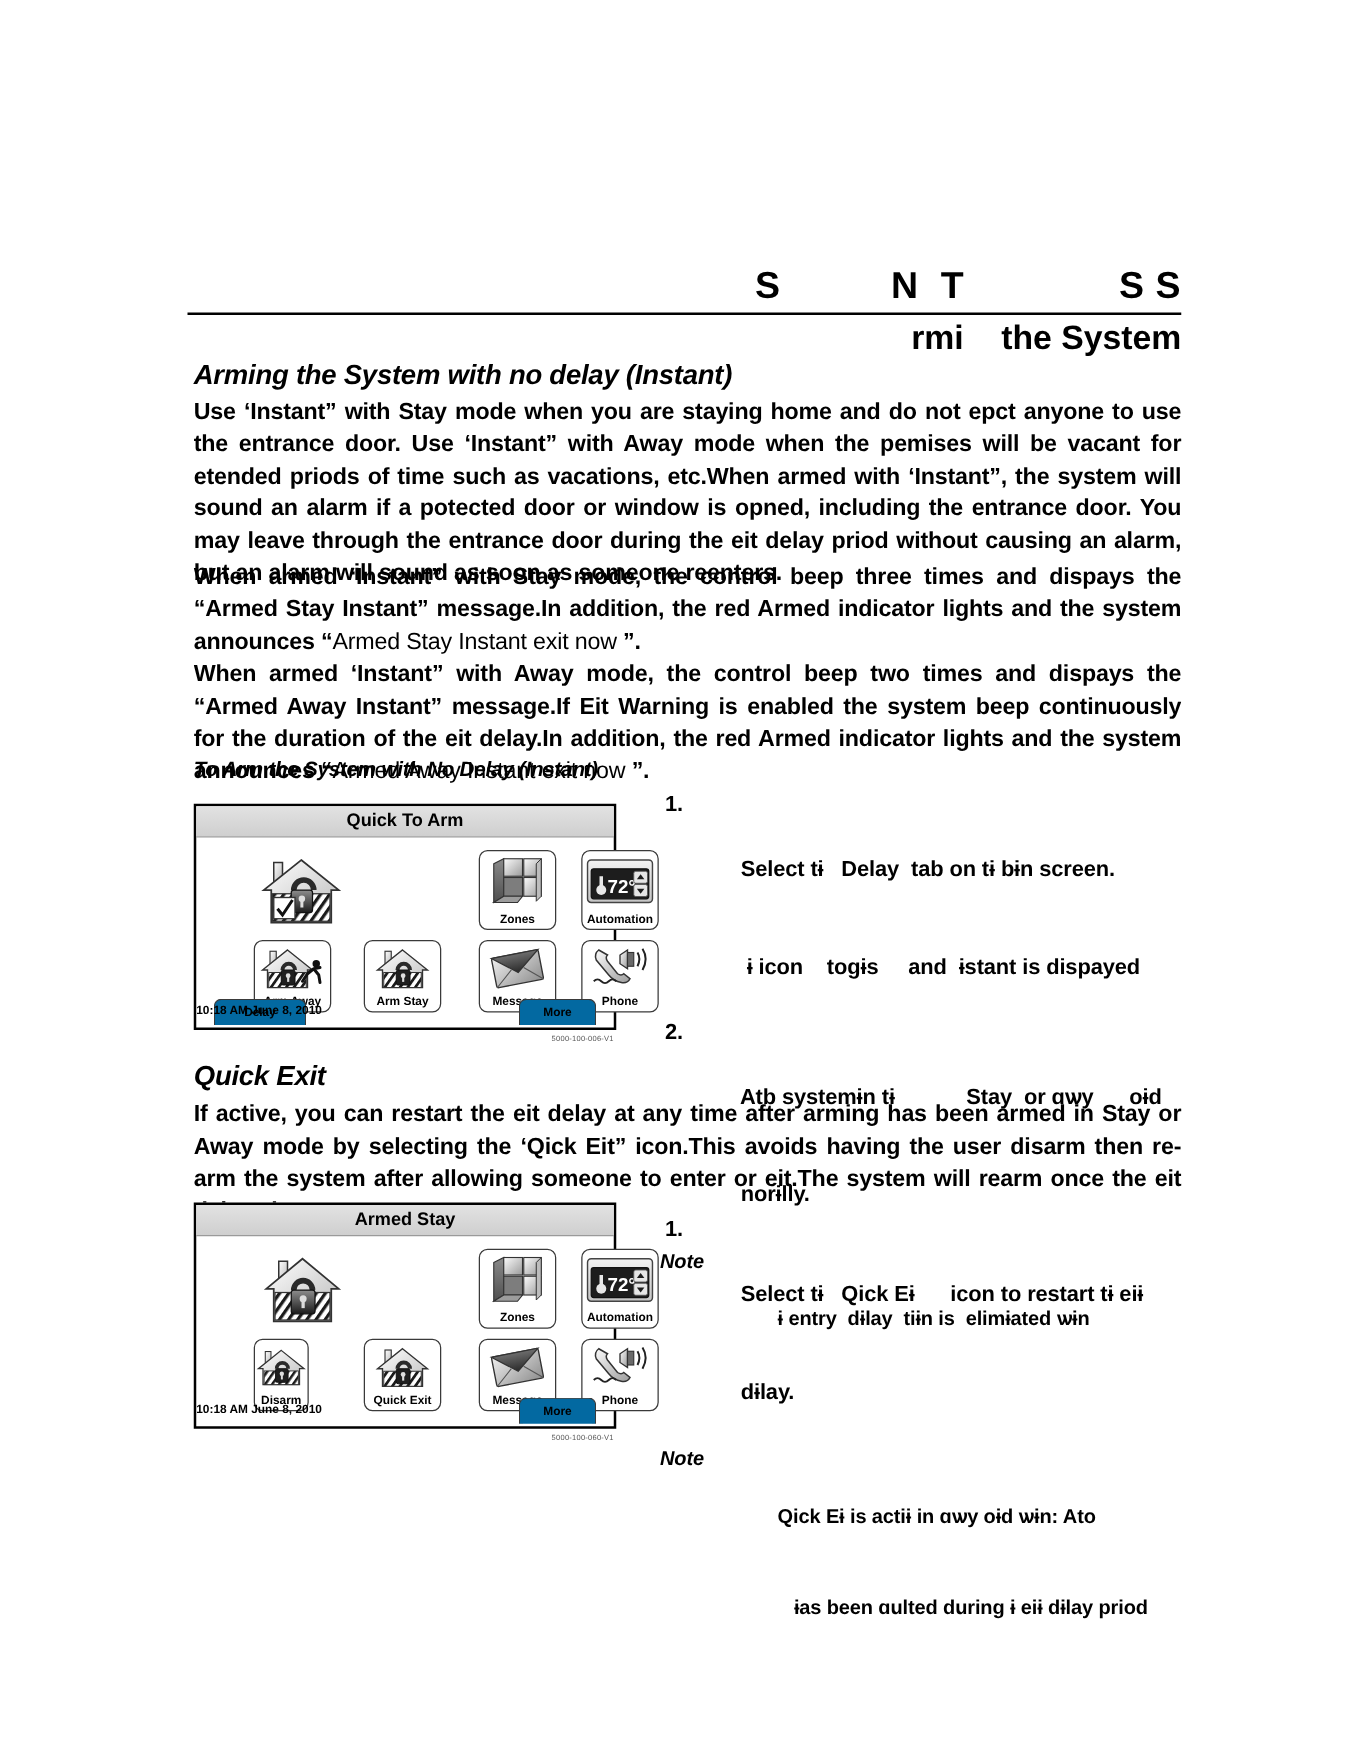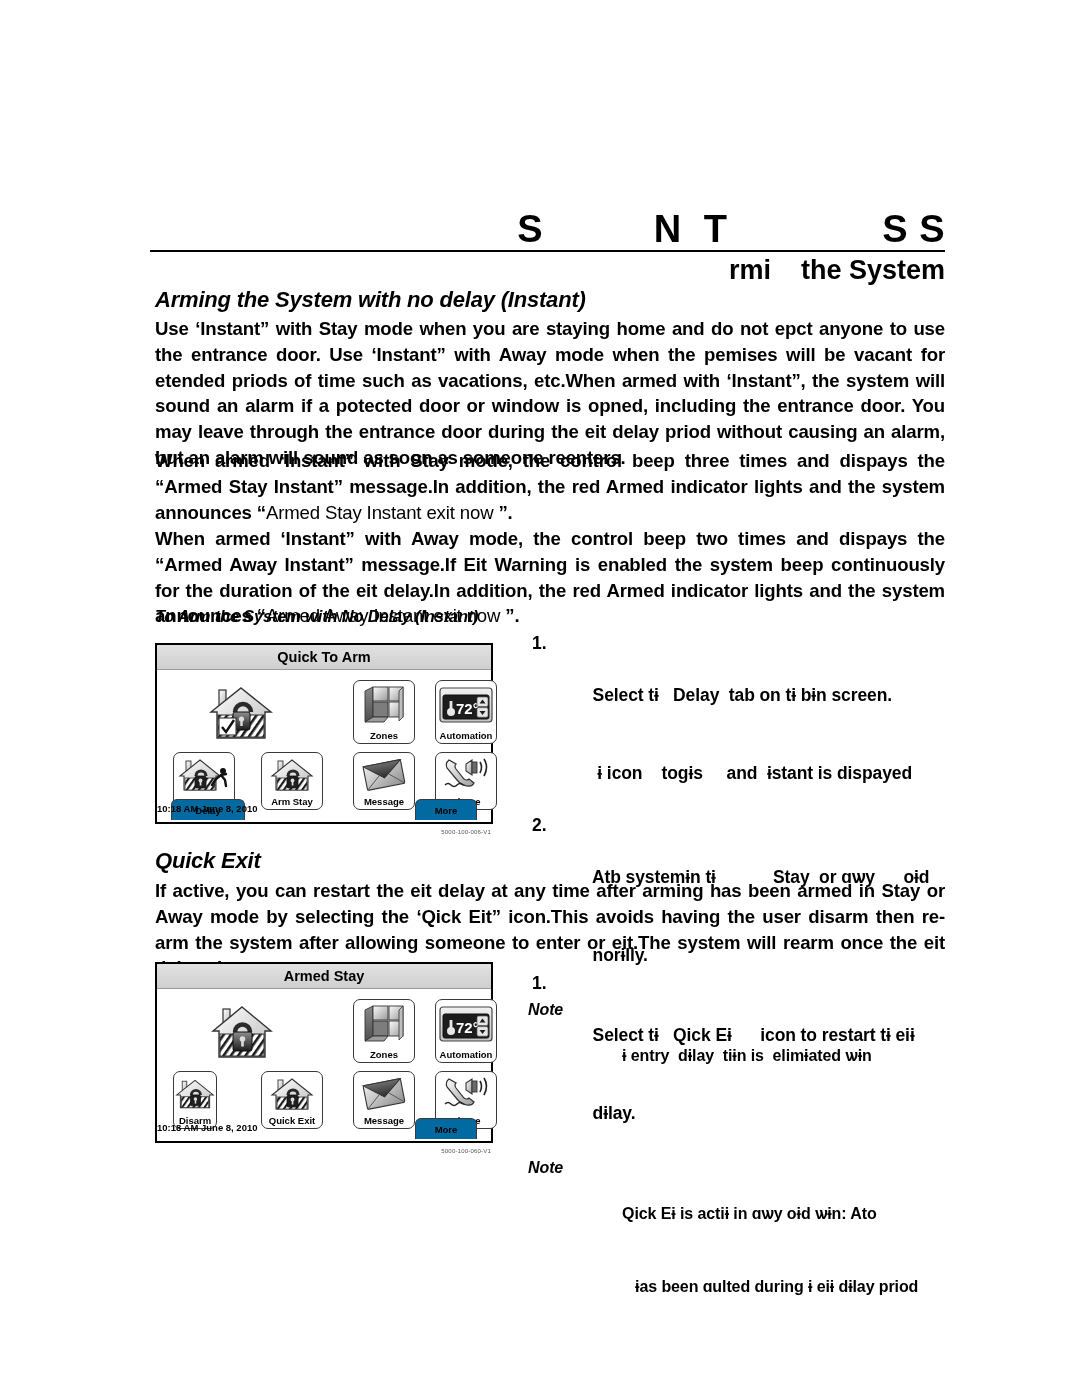--- a/index.html
+++ b/index.html
@@ -28,21 +28,21 @@
     position: absolute;
     left: 150px;
     top: 212px;
     width: 795px;
     height: 76px;
   }
   .rh-line1 {
     position: absolute;
     right: 0;
     top: 0;
-    font-size: 38px;
+    font-size: 30px;
     font-weight: bold;
     letter-spacing: 0.5px;
     white-space: pre;
     text-align: right;
     line-height: 34px;
   }
   .rh-rule {
     position: absolute;
     left: 0;
     top: 38px;
@@ -125,20 +125,21 @@
     position: absolute;
     border: 1.4px solid #3a3a3a;
     border-radius: 7px;
     background: #ffffff;
     box-sizing: border-box;
     display: flex;
     flex-direction: column;
     align-items: center;
     justify-content: space-between;
     padding-bottom: 2px;
+    margin-left: 30px;
   }
   .tile-label {
     font-size: 9.5px;
     font-weight: bold;
     line-height: 11px;
     white-space: nowrap;
   }
   .tile-icon {
     flex: 1;
     display: flex;

